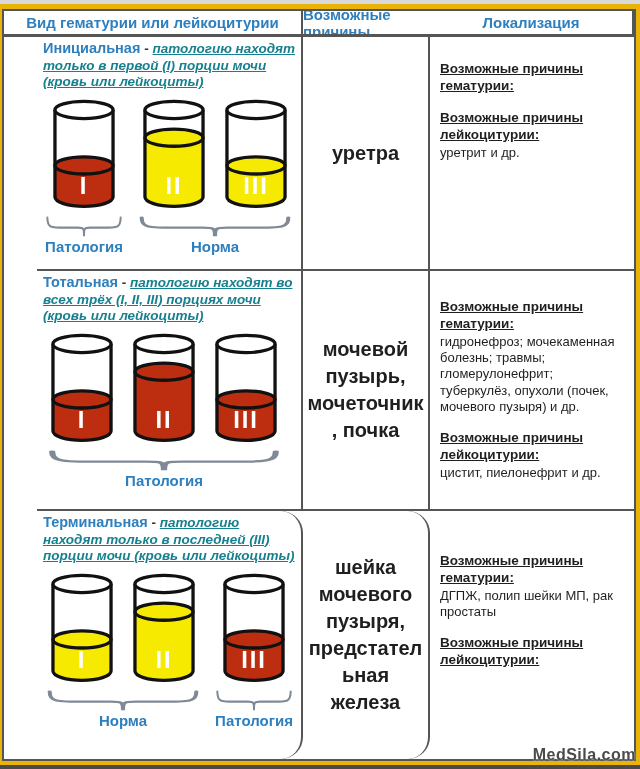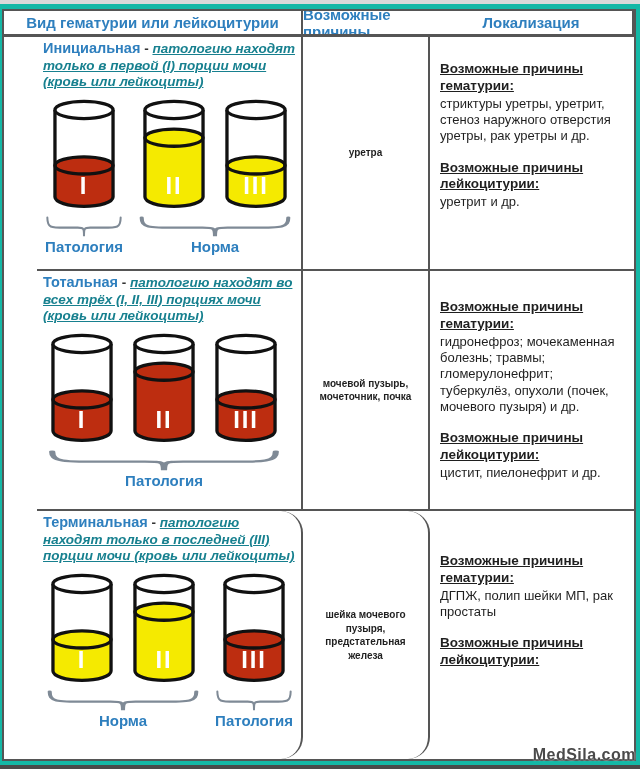--- a/index.html
+++ b/index.html
@@ -1,17 +1,17 @@
 <!DOCTYPE html>
 <html style="--blood: #bd2d10; --urine: #f5ea00; --accent: #2e7fbe; --teal: #17808f; --border: #555555; --text: #1f1f1f; --brace: #7f8a96; --watermark: #4a4a4a;"><head>
 <meta charset="utf-8">
 <style>
   html,body{margin:0;padding:0;background:#fff;}
   .page{
-    position:relative;width:640px;height:769px;background:#14b8a6;overflow:hidden;
+    position:relative;width:640px;height:769px;background:#eab308;overflow:hidden;
     font-family:"Liberation Sans", sans-serif;color:var(--text);
   }
   .top-strip{position:absolute;left:0;top:0;width:100%;height:4px;background:#d9d9d9;}
   .bottom-strip{position:absolute;left:0;bottom:0;width:100%;height:4px;background:#4a4a4a;}
   .table{
     position:absolute;left:2px;top:9px;width:630px;height:748px;
     border:2px solid var(--border);background:#fff;
     display:grid;grid-template-columns:299px 127px 1fr;grid-template-rows:26px 234px 240px 1fr;
   }
   .cell{border-right:2px solid var(--border);border-bottom:2px solid var(--border);box-sizing:border-box;overflow:hidden;}
@@ -32,21 +32,21 @@
   .cup{width:66px;height:113px;display:block;}
   .cup .liq{fill:#ccc;}
   .cup.blood .liq{fill:var(--blood);}
   .cup.urine .liq{fill:var(--urine);}
   .cup-label{fill:#fff;font-weight:bold;font-size:36px;letter-spacing:3px;font-family:"Liberation Sans",sans-serif;}
   .brace{width:100%;height:22px;display:block;margin-top:3px;}
   .brace path{stroke:var(--brace);stroke-width:2.6;fill:none;stroke-linecap:round;}
   .group-label{color:var(--accent);font-weight:bold;font-size:15px;text-align:center;margin-top:1px;}
   .loccell{
     display:flex;align-items:center;justify-content:center;text-align:center;
-    font-weight:bold;font-size:10px;line-height:1.35;padding:16px 4px;word-break:break-word;
+    font-weight:bold;font-size:20px;line-height:1.35;padding:16px 4px;word-break:break-word;
   }
   .causecell{padding:8px 10px 0 10px;font-size:13px;line-height:1.25;}
   .causecell.pt1{padding-top:24px;}
   .causecell.pt2{padding-top:28px;}
   .causecell.pt3{padding-top:42px;}
   .cause-block{margin-bottom:15px;}
   .cause-h{font-weight:bold;text-decoration:underline;font-size:13.5px;}
   .cause-b{margin-top:1px;}
   .watermark{
     position:absolute;right:4px;bottom:5px;font-weight:bold;font-size:16px;
@@ -112,21 +112,20 @@
             <path d="M3,3 C3,15 7,15 26,15 L42,15 C50,15 50,16 50,25 C50,16 50,15 58,15 L74,15 C93,15 97,15 97,3"></path>
           </svg>
           <div class="group-label">Норма</div>
         </div>
       </div>
     </div>
     <div class="cell loccell">уретра</div>
     <div class="cell last-col causecell pt1">
       <div class="cause-block">
         <div class="cause-h">Возможные причины гематурии:</div>
-        <div class="cause-b">стриктуры уретры, уретрит, стеноз наружного отверстия уретры, рак уретры и др.</div>
       </div>
       <div class="cause-block">
         <div class="cause-h">Возможные причины лейкоцитурии:</div>
         <div class="cause-b">уретрит и др.</div>
       </div>
     </div>
 
     <div class="cell typecell">
       <div class="desc">
         <span class="name">Тотальная</span>

